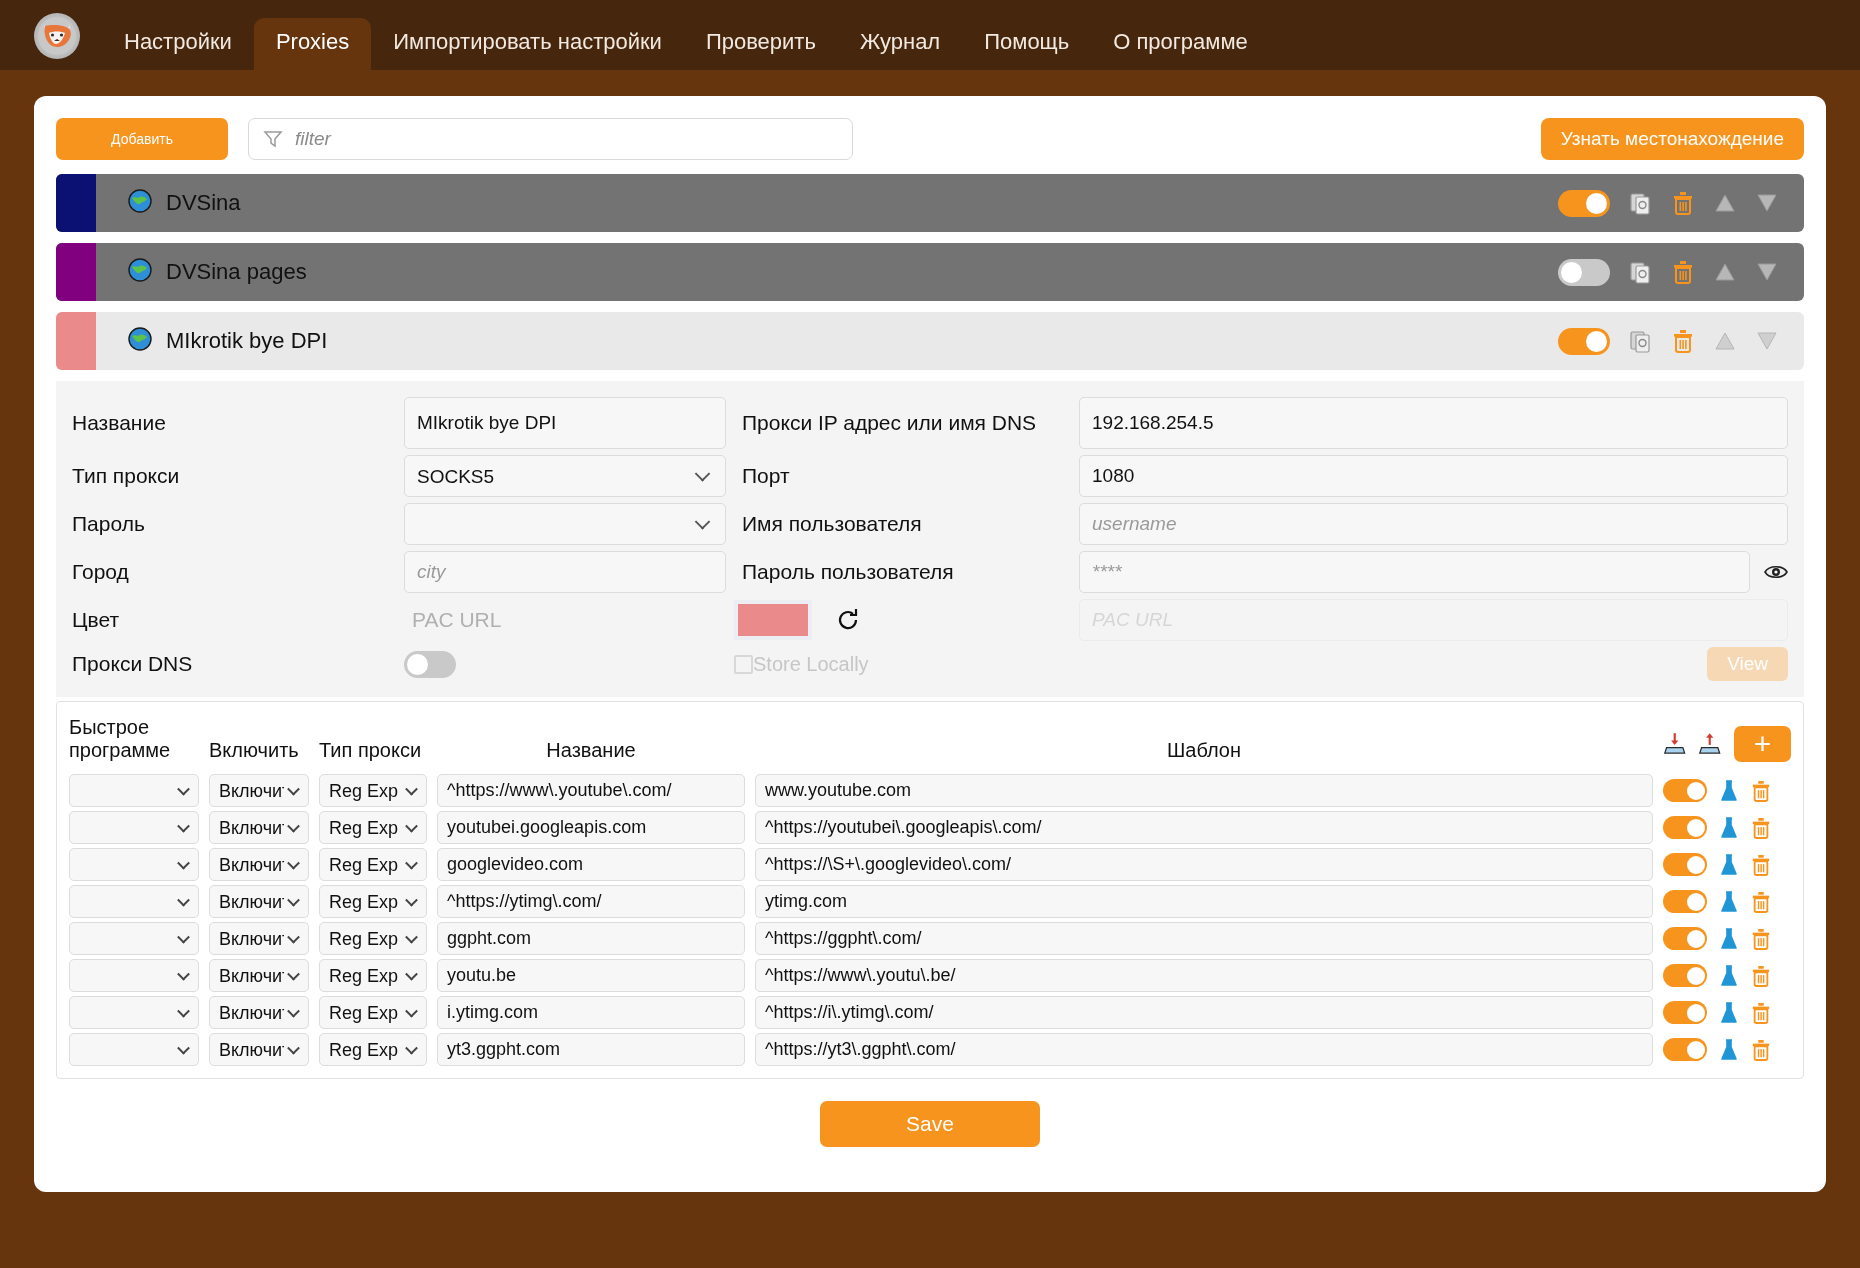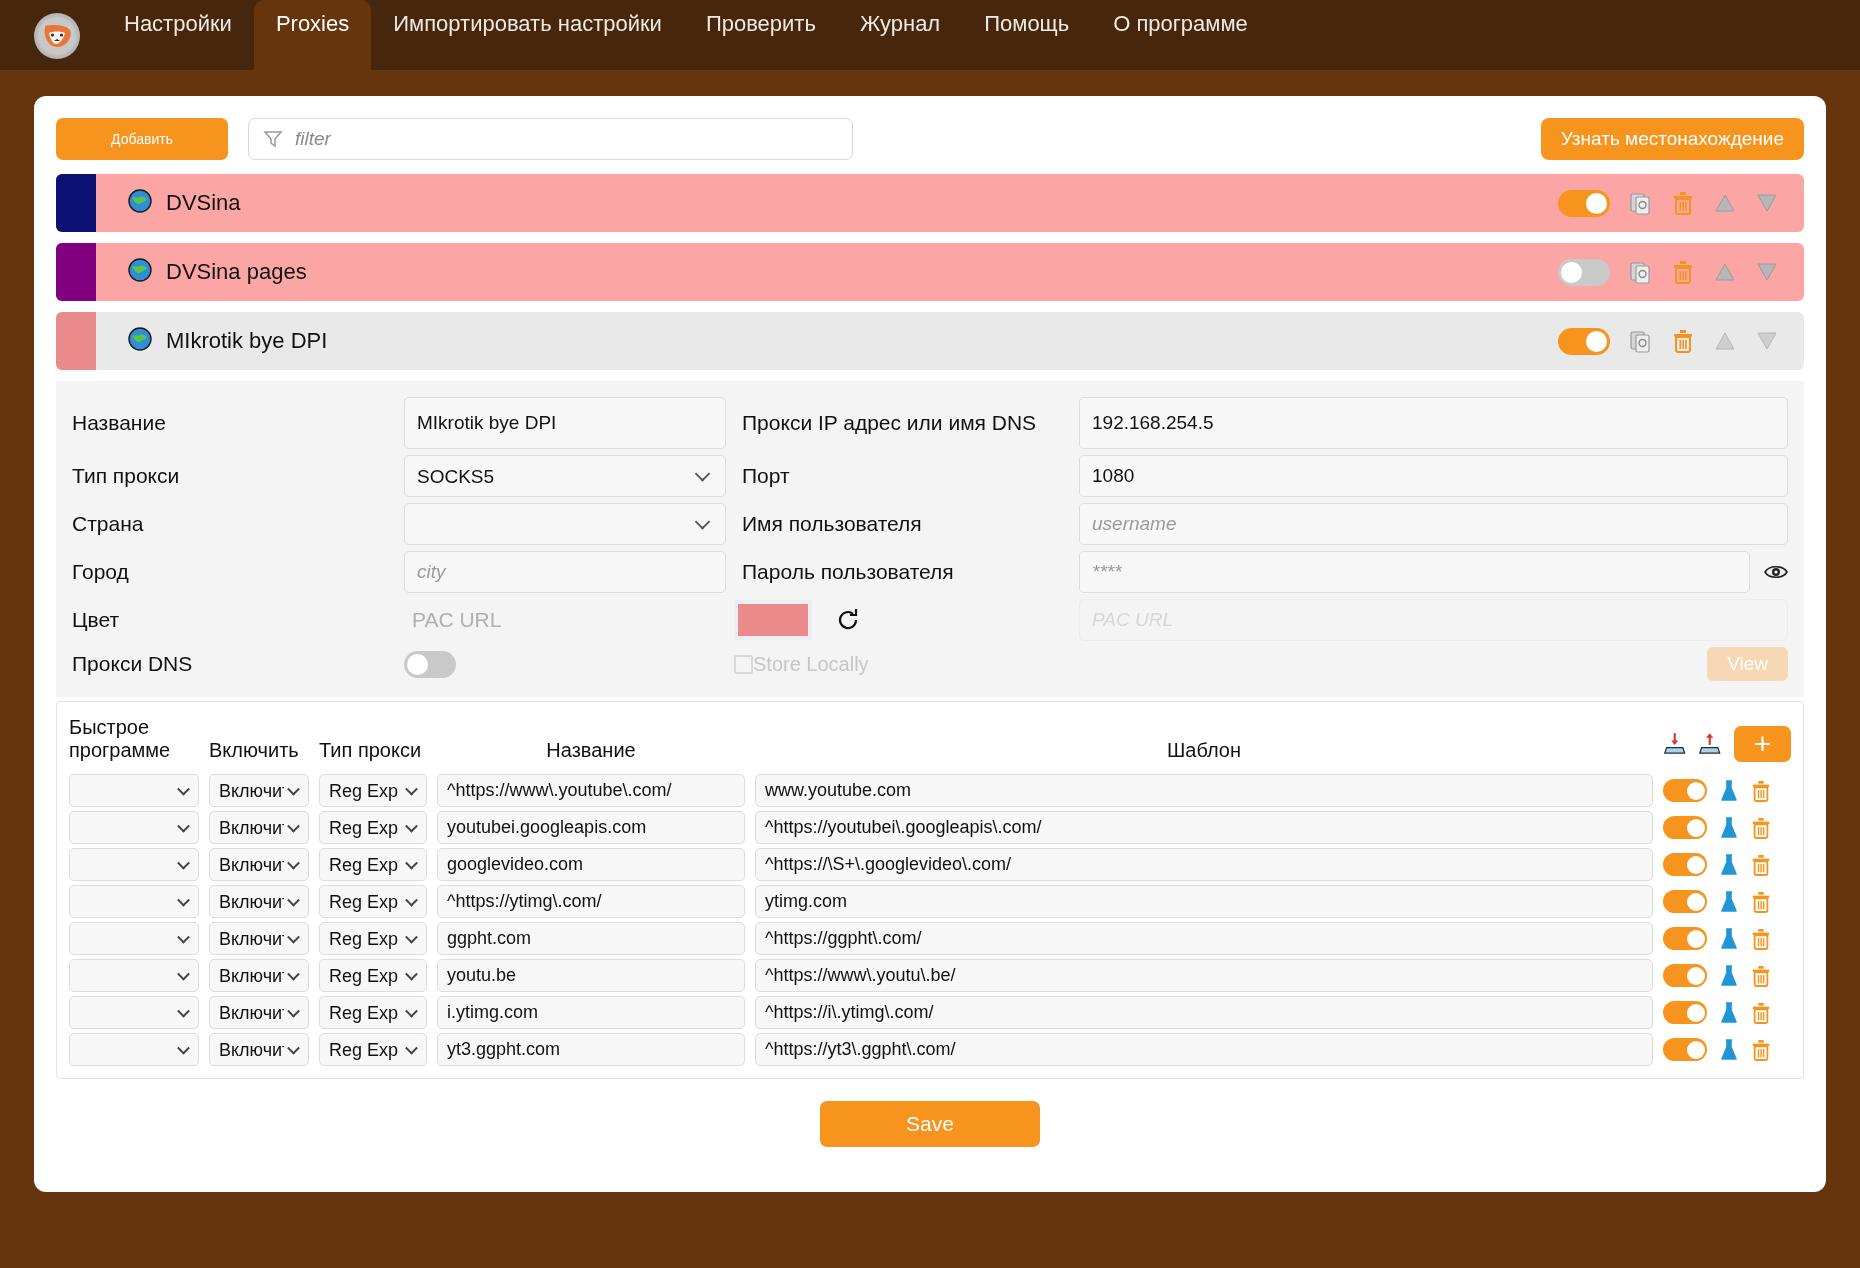--- a/index.html
+++ b/index.html
@@ -18,21 +18,21 @@
     position:relative;
   }
   .logo {
     width:46px; height:46px; border-radius:50%;
     background:radial-gradient(circle at 50% 50%, #cfcfcf 0%, #bdbdbd 60%, #9e9e9e 100%);
     margin-bottom:11px; margin-right:22px;
     display:flex; align-items:center; justify-content:center;
     flex:0 0 auto;
   }
   .logo svg { display:block; }
-  .navlist { display:flex; height:100%; }
+  .navlist { display:flex; align-items:flex-end; height:100%; }
   .navitem {
     color:#f2e9e1; font-size:22px; line-height:1;
     padding:13px 22px 17px 22px; cursor:pointer; white-space:nowrap;
     border-radius:10px 10px 0 0;
   }
   .navitem.active { background:#66350e; color:#ffffff; }
 
   
   .card {
     position:absolute; left:34px; top:96px;
@@ -61,21 +61,21 @@
   .btn-locate {
     margin-left:auto; background:#f7941e; color:#fff; border:none;
     border-radius:8px; font-size:19px; font-family:inherit;
     padding:0 20px; height:42px; cursor:pointer;
   }
 
   
   .proxy-list { margin-top:14px; }
   .proxy-row {
     position:relative; height:58px; margin-bottom:11px;
-    background:#fca5a5; border-radius:6px;
+    background:#737373; border-radius:6px;
     display:flex; align-items:center;
   }
   .proxy-row.selected { background:#e9e9e9; }
   .swatch {
     width:40px; height:58px; border-radius:6px 0 0 6px; flex:0 0 auto;
   }
   .globe { margin-left:32px; margin-right:14px; flex:0 0 auto; }
   .proxy-name { font-size:22px; color:#111; }
   .row-actions {
     margin-left:auto; display:flex; align-items:center; gap:20px; padding-right:26px;
@@ -343,21 +343,21 @@
       <div class="flabel">Прокси IP адрес или имя DNS</div>
       <div class="fctl"><input class="inp tall" value="192.168.254.5" style=""></div>
 
       <div class="flabel">Тип прокси</div>
       <div class="fctl">
           <div class="selwrap"><select class="inp"><option>SOCKS5</option></select></div>
         </div>
       <div class="flabel">Порт</div>
       <div class="fctl"><input class="inp" value="1080" style=""></div>
 
-      <div class="flabel">Страна</div>
+      <div class="flabel">Пароль</div>
       <div class="fctl">
           <div class="selwrap"><select class="inp"><option></option></select></div>
         </div>
       <div class="flabel">Имя пользователя</div>
       <div class="fctl"><input class="inp" placeholder="username" style=""></div>
 
       <div class="flabel">Город</div>
       <div class="fctl"><input class="inp" placeholder="city" style=""></div>
       <div class="flabel">Пароль пользователя</div>
       <div class="fctl pw-row">

